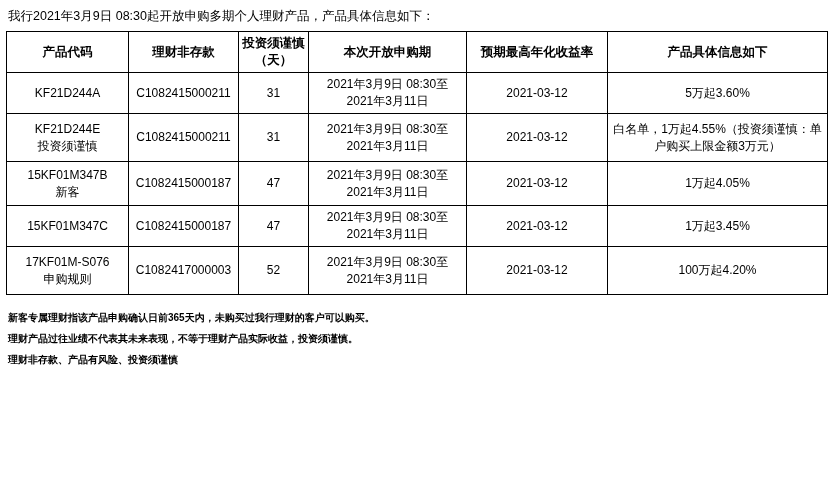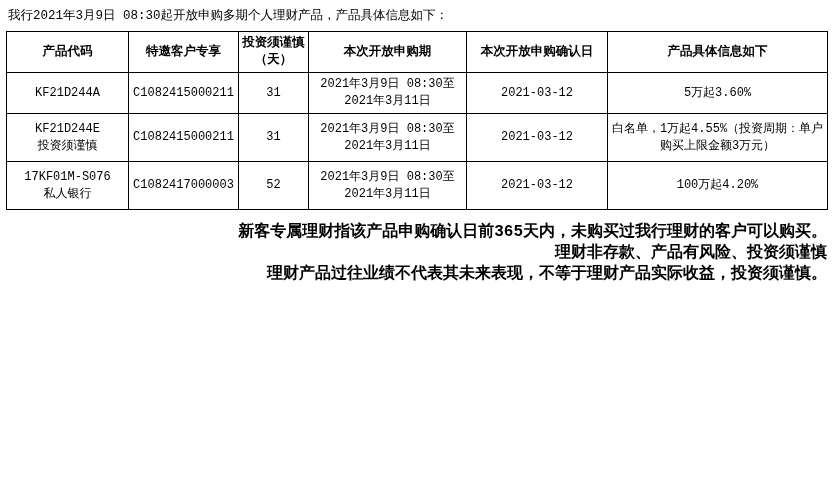--- a/index.html
+++ b/index.html
@@ -14,21 +14,20 @@
     color: #000000;
     font-size: 12px;
     overflow: hidden;
   }
   .page {
     width: 833px;
     height: 500px;
     box-sizing: border-box;
     padding: 4px 6px 0 6px;
     position: relative;
-    font-family: Liberation Mono, monospace;
   }
   .intro {
     font-size: 12.5px;
     line-height: 20px;
     padding: 2px 0 5px 2px;
     white-space: nowrap;
   }
   table.products {
     border-collapse: collapse;
     width: 821px;
@@ -60,24 +59,23 @@
   .period-cell { white-space: pre-line; }
   .yield-cell { padding-left: 6px; padding-right: 6px; }
 
   .row-h1 { height: 34px; }
   .row-h2 { height: 48px; }
   .row-h3 { height: 44px; }
   .row-tall { height: 57px; }
 
   .footnotes {
     padding: 12px 0 0 2px;
-    font-size: 16px;
+    font-size: 10px;
     line-height: 21px;
     font-weight: bold;
-    text-align: right;
   }
   .footnotes div {
     white-space: nowrap;
   }
 </style>
 </head>
 <body>
 
 <div class="page">
 
@@ -88,27 +86,27 @@
       <col class="c0">
         <col class="c1">
         <col class="c2">
         <col class="c3">
         <col class="c4">
         <col class="c5">
     </colgroup>
     <thead>
       <tr>
         <th>产品代码</th>
-        <th>特邀客户专享</th>
+        <th>理财非存款</th>
         <th>
           <span>投资须谨慎</span>
           <span class="line2">（天）</span>
         </th>
         <th>本次开放申购期</th>
-        <th>本次开放申购确认日</th>
+        <th>预期最高年化收益率</th>
         <th>产品具体信息如下</th>
       </tr>
     </thead>
     <tbody>
       <tr class="row-h1">
         <td class="code">
           <span>KF21D244A</span>
         </td>
         <td>C1082415000211</td>
         <td>31</td>
@@ -120,36 +118,59 @@
       <tr class="row-h2">
         <td class="code">
           <span>KF21D244E</span>
           <span class="line2">投资须谨慎</span>
         </td>
         <td>C1082415000211</td>
         <td>31</td>
         <td class="period-cell">2021年3月9日 08:30至
 2021年3月11日</td>
         <td>2021-03-12</td>
-        <td class="yield-cell">白名单，1万起4.55%（投资周期：单户购买上限金额3万元）</td>
+        <td class="yield-cell">白名单，1万起4.55%（投资须谨慎：单户购买上限金额3万元）</td>
+      </tr>
+      <tr class="row-h3">
+        <td class="code">
+          <span>15KF01M347B</span>
+          <span class="line2">新客</span>
+        </td>
+        <td>C1082415000187</td>
+        <td>47</td>
+        <td class="period-cell">2021年3月9日 08:30至
+2021年3月11日</td>
+        <td>2021-03-12</td>
+        <td class="yield-cell">1万起4.05%</td>
+      </tr>
+      <tr class="row-h1">
+        <td class="code">
+          <span>15KF01M347C</span>
+        </td>
+        <td>C1082415000187</td>
+        <td>47</td>
+        <td class="period-cell">2021年3月9日 08:30至
+2021年3月11日</td>
+        <td>2021-03-12</td>
+        <td class="yield-cell">1万起3.45%</td>
       </tr>
       <tr class="row-h2">
         <td class="code">
           <span>17KF01M-S076</span>
-          <span class="line2">私人银行</span>
+          <span class="line2">申购规则</span>
         </td>
         <td>C1082417000003</td>
         <td>52</td>
         <td class="period-cell">2021年3月9日 08:30至
 2021年3月11日</td>
         <td>2021-03-12</td>
         <td class="yield-cell">100万起4.20%</td>
       </tr>
     </tbody>
   </table>
 
   <div class="footnotes">
     <div>新客专属理财指该产品申购确认日前365天内，未购买过我行理财的客户可以购买。</div>
+    <div>理财产品过往业绩不代表其未来表现，不等于理财产品实际收益，投资须谨慎。</div>
     <div>理财非存款、产品有风险、投资须谨慎</div>
-    <div>理财产品过往业绩不代表其未来表现，不等于理财产品实际收益，投资须谨慎。</div>
   </div>
 
 </div>
 
 </body></html>

